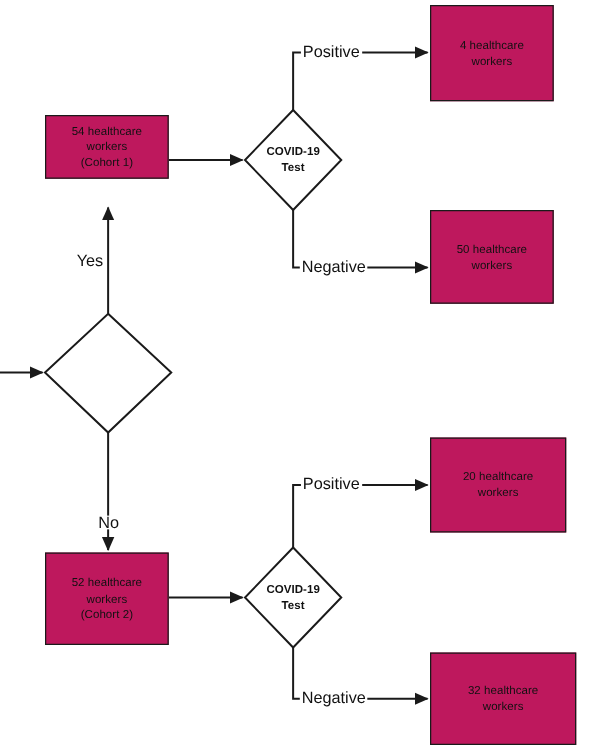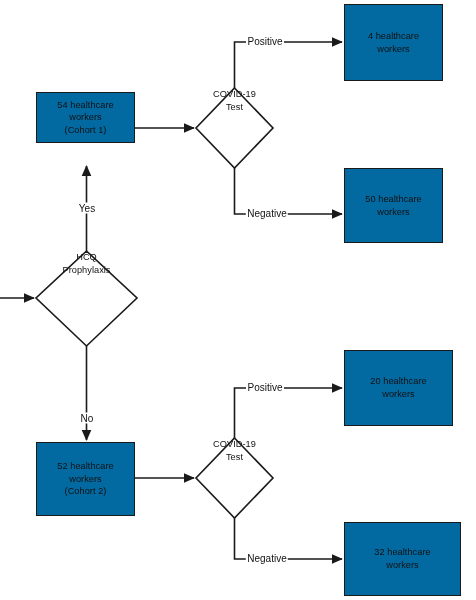--- a/index.html
+++ b/index.html
@@ -21,46 +21,48 @@
     position: absolute;
     left: 0;
     top: 0;
     width: 476px;
     height: 600px;
   }
   .node-box {
     position: absolute;
     box-sizing: border-box;
     border: 1.6px solid #1a1a1a;
-    background: #0369a1;
+    background: #be185d;
     display: flex;
     align-items: center;
     justify-content: center;
     text-align: center;
   }
   .node-diamond {
     position: absolute;
     display: flex;
+    align-items: center;
     justify-content: center;
     text-align: center;
     background: transparent;
+    font-weight: bold;
   }
   .node-text {
     font-family: "Liberation Sans", sans-serif;
     font-size: 9.2px;
     line-height: 12.6px;
     color: #111111;
     letter-spacing: 0.05px;
     white-space: pre-line;
     pointer-events: none;
   }
   .edge-label {
     position: absolute;
     font-family: "Liberation Sans", sans-serif;
-    font-size: 10px;
+    font-size: 13px;
     line-height: 11px;
     color: #111111;
     background: #ffffff;
     padding: 0 1.5px;
     white-space: nowrap;
   }
   .el-center {
     transform: translate(-50%, -50%);
   }
 </style>
@@ -110,24 +112,20 @@
 workers
 (Cohort 1)</span>
   </div>
 
   <div class="node-box" style="left:36px; top:442px; width:99px; height:74px;text-align:center;">
     <span class="node-text">52 healthcare
 workers
 (Cohort 2)</span>
   </div>
 
-  <div class="node-diamond" style="left:36px; top:251px; width:101px; height:95px;">
-    <span class="node-text">HCQ
-Prophylaxis</span>
-  </div>
 
   <div class="node-diamond" style="left:196px; top:88px; width:77px; height:80px;">
     <span class="node-text">COVID-19
 Test</span>
   </div>
 
   <div class="node-diamond" style="left:196px; top:438px; width:77px; height:80px;">
     <span class="node-text">COVID-19
 Test</span>
   </div>
@@ -145,21 +143,21 @@
   <div class="node-box" style="left:344px; top:350px; width:109px; height:76px;">
     <span class="node-text">20 healthcare
 workers</span>
   </div>
 
   <div class="node-box" style="left:344px; top:522px; width:117px; height:74px;">
     <span class="node-text">32 healthcare
 workers</span>
   </div>
 
-  <div class="edge-label el-center" style="left:87px; top:208px;text-align:right;">Yes</div>
+  <div class="edge-label el-center" style="left:72px; top:208px;text-align:right;">Yes</div>
 
   <div class="edge-label el-center" style="left:87px; top:394px;margin-top:24px;">No</div>
 
   <div class="edge-label el-center" style="left:265px; top:41px;">Positive</div>
 
   <div class="edge-label el-center" style="left:267px; top:213px;">Negative</div>
 
   <div class="edge-label el-center" style="left:265px; top:387px;">Positive</div>
 
   <div class="edge-label el-center" style="left:267px; top:558px;">Negative</div>

